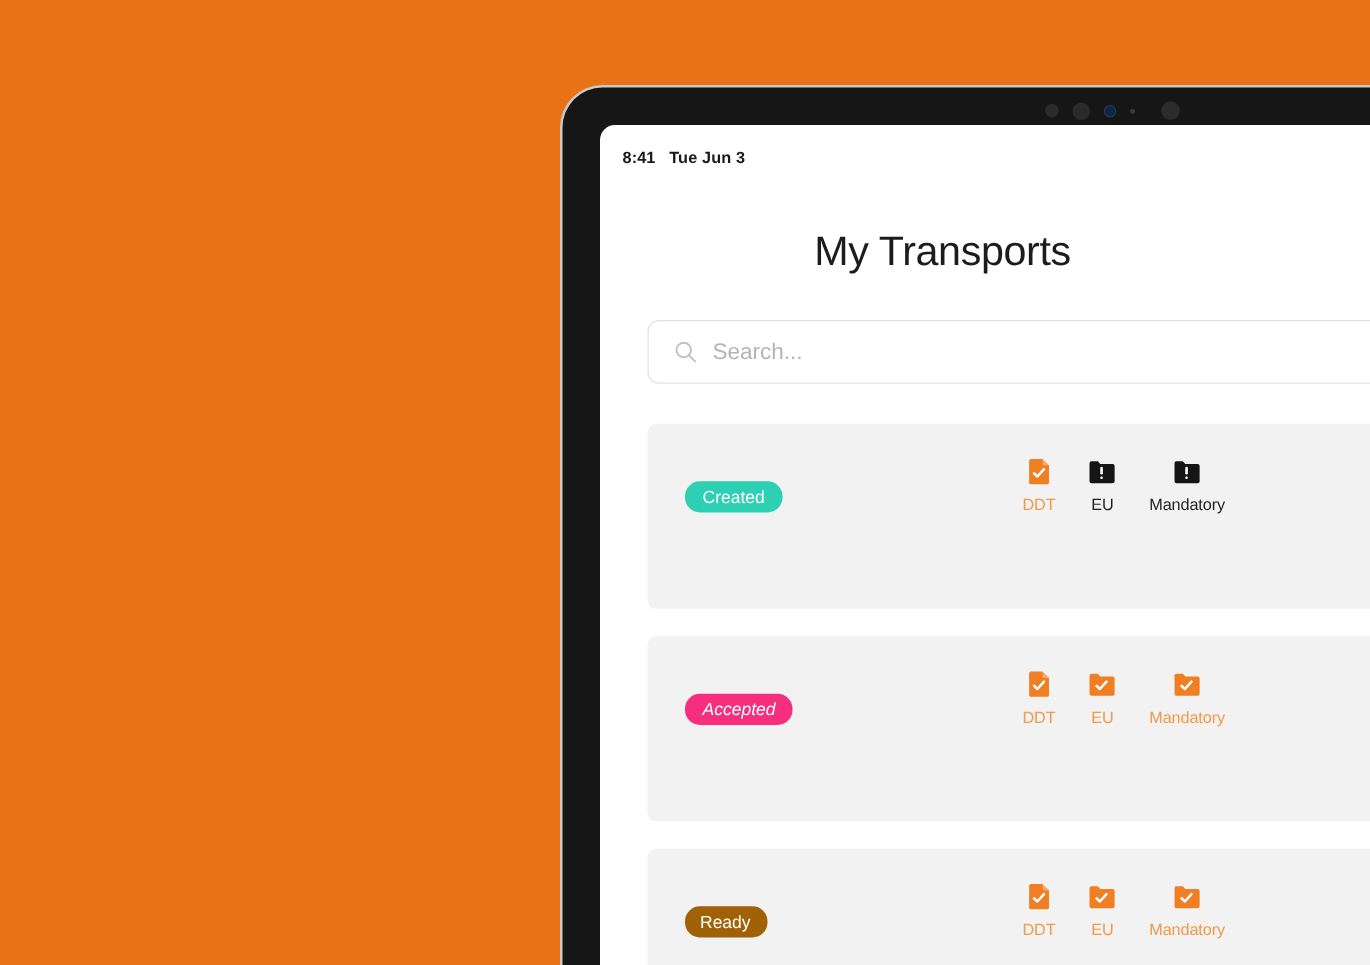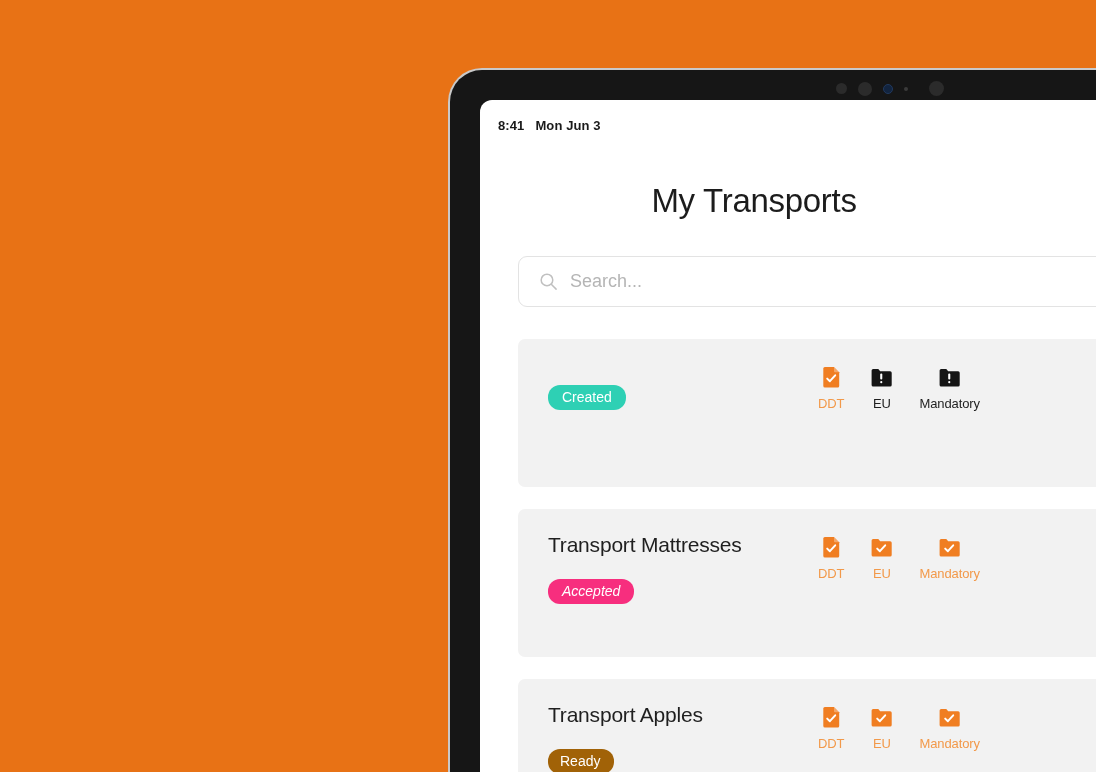--- a/index.html
+++ b/index.html
@@ -187,21 +187,21 @@
       <div class="sensor sensor-b"></div>
       <div class="sensor sensor-cam"></div>
       <div class="sensor sensor-tiny"></div>
       <div class="sensor sensor-c"></div>
     </div>
 
     <div id="tablet-screen">
 
       <div id="status-bar">
         <span>8:41</span>
-        <span>Mon Jun 3</span>
+        <span>Tue Jun 3</span>
       </div>
 
       <h1 id="page-title">My Transports</h1>
 
       <div id="search-wrap">
         <span id="search-icon">
           <svg width="19" height="19" viewBox="0 0 20 20" fill="none">
             <circle cx="8.4" cy="8.4" r="6.1" stroke="#c0c0c0" stroke-width="1.6"></circle>
             <line x1="12.9" y1="12.9" x2="18" y2="18" stroke="#c0c0c0" stroke-width="1.6" stroke-linecap="round"></line>
           </svg>
@@ -233,21 +233,21 @@
                 <span class="doc-glyph"><svg width="23" height="23" viewBox="0 0 23 23">
                     <path d="M1.6 4.6 a1.6 1.6 0 0 1 1.6-1.6 h5.1 l1.9 2.2 h9.9 a1.6 1.6 0 0 1 1.6 1.6 v12.1 a1.6 1.6 0 0 1-1.6 1.6 H3.2 a1.6 1.6 0 0 1-1.6-1.6 Z" fill="#151515"></path>
                     <rect x="10.2" y="7.4" width="2.1" height="6.2" rx="1" fill="#fff"></rect>
                     <rect x="10.2" y="15.1" width="2.1" height="2.1" rx="1" fill="#fff"></rect>
                   </svg></span>
                 <span class="doc-label" style="color: rgb(31, 31, 31);">Mandatory</span>
               </div>
             </div>
           </div>
           <div class="transport-card">
-            <div class="card-left"><div class="card-title">Transport Mattresses</div><div class="status-badge" style="background: rgb(247, 46, 126); font-style: italic;">Accepted</div></div>
+            <div class="card-left"><div class="status-badge" style="background: rgb(247, 46, 126); font-style: italic;">Accepted</div></div>
             <div class="card-docs">
               <div class="doc-item">
                 <span class="doc-glyph"><svg width="23" height="23" viewBox="0 0 23 23">
                     <path d="M3.3 2.6 a1.5 1.5 0 0 1 1.5-1.5 h9.2 l5.2 5.2 v13.6 a1.5 1.5 0 0 1-1.5 1.5 H4.8 a1.5 1.5 0 0 1-1.5-1.5 Z" fill="#F07E22"></path>
                     <path d="M14 1.1 v4.1 a1.1 1.1 0 0 0 1.1 1.1 h4.1 Z" fill="#ffffff" opacity="0.32"></path>
                     <path d="M7.2 12.6 L9.9 15.2 L15.2 9.3" stroke="#fff" stroke-width="2" fill="none" stroke-linecap="round" stroke-linejoin="round"></path>
                   </svg></span>
                 <span class="doc-label" style="color: rgb(242, 153, 74);">DDT</span>
               </div>
               <div class="doc-item">
@@ -260,21 +260,21 @@
               <div class="doc-item">
                 <span class="doc-glyph"><svg width="23" height="23" viewBox="0 0 23 23">
                     <path d="M1.6 4.6 a1.6 1.6 0 0 1 1.6-1.6 h5.1 l1.9 2.2 h9.9 a1.6 1.6 0 0 1 1.6 1.6 v12.1 a1.6 1.6 0 0 1-1.6 1.6 H3.2 a1.6 1.6 0 0 1-1.6-1.6 Z" fill="#F07E22"></path>
                     <path d="M7.2 12.6 L9.9 15.2 L15.2 9.3" stroke="#fff" stroke-width="2" fill="none" stroke-linecap="round" stroke-linejoin="round"></path>
                   </svg></span>
                 <span class="doc-label" style="color: rgb(242, 153, 74);">Mandatory</span>
               </div>
             </div>
           </div>
           <div class="transport-card">
-            <div class="card-left"><div class="card-title">Transport Apples</div><div class="status-badge" style="background: #a16207; padding-left: 12px;">Ready</div></div>
+            <div class="card-left"><div class="status-badge" style="background: #a16207; padding-left: 12px;">Ready</div></div>
             <div class="card-docs">
               <div class="doc-item">
                 <span class="doc-glyph"><svg width="23" height="23" viewBox="0 0 23 23">
                     <path d="M3.3 2.6 a1.5 1.5 0 0 1 1.5-1.5 h9.2 l5.2 5.2 v13.6 a1.5 1.5 0 0 1-1.5 1.5 H4.8 a1.5 1.5 0 0 1-1.5-1.5 Z" fill="#F07E22"></path>
                     <path d="M14 1.1 v4.1 a1.1 1.1 0 0 0 1.1 1.1 h4.1 Z" fill="#ffffff" opacity="0.32"></path>
                     <path d="M7.2 12.6 L9.9 15.2 L15.2 9.3" stroke="#fff" stroke-width="2" fill="none" stroke-linecap="round" stroke-linejoin="round"></path>
                   </svg></span>
                 <span class="doc-label" style="color: rgb(242, 153, 74);">DDT</span>
               </div>
               <div class="doc-item">

